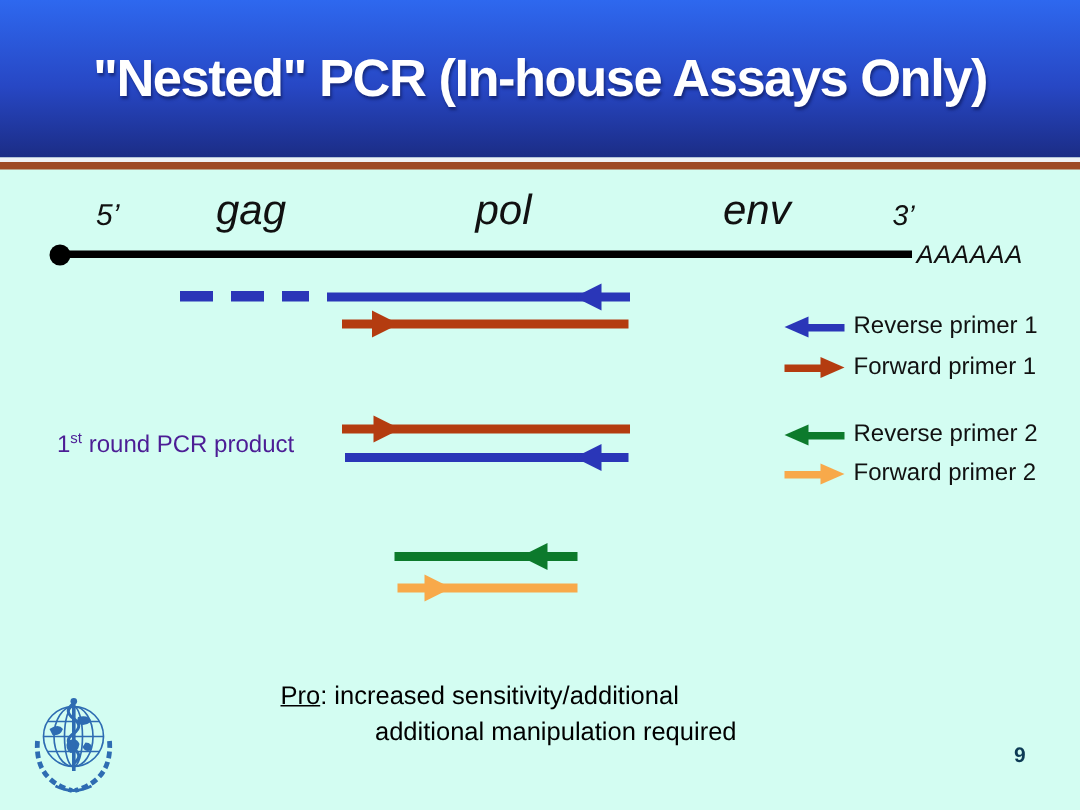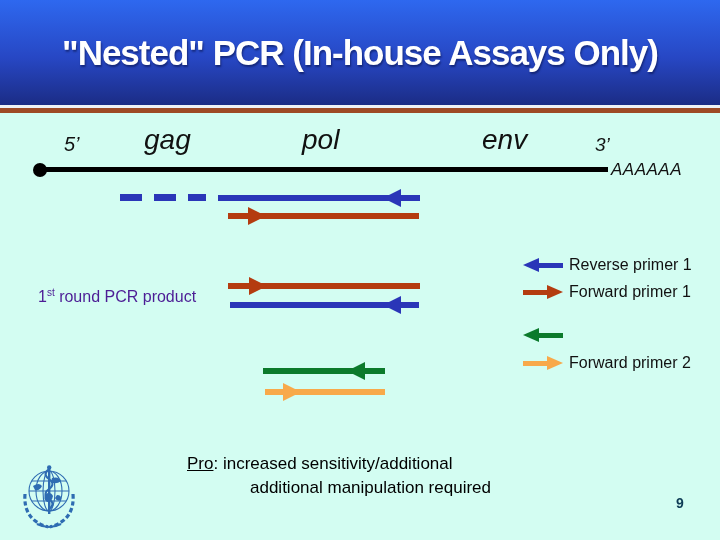--- a/index.html
+++ b/index.html
@@ -20,21 +20,21 @@
   }
   .sep-white{position:absolute; left:0; top:105px; width:720px; height:3px; background:#eef2f6;}
   .sep-brown{position:absolute; left:0; top:108px; width:720px; height:5px; background:#9d4a26;}
 
   
   .g-circle{position:absolute; left:33px; top:163px; width:14px; height:14px; border-radius:50%; background:#000;}
   .g-line{position:absolute; left:40px; top:167px; width:568px; height:5px; background:#000;}
   .glabel{position:absolute; color:#111; font-style:italic; white-space:nowrap;}
   .lbl-5{left:64px;  top:133px; font-size:20px;}
   .lbl-gag{left:144px; top:124px; font-size:28px;}
-  .lbl-pol{left:302px; top:124px; font-size:28px;}
+  .lbl-pol{left:317px; top:124px; font-size:28px;}
   .lbl-env{left:482px; top:124px; font-size:28px;text-align:center;}
   .lbl-3{left:595px; top:134px; font-size:19px;}
   .lbl-polya{left:611px; top:160px; font-size:17px; letter-spacing:.5px;}
 
   
   .dashes{
     position:absolute; left:120px; top:194px; width:86px; height:7px;
     background:repeating-linear-gradient(90deg,#2a36b8 0 22px, transparent 22px 34px);
   }
   .pline{position:absolute; height:6px; background:currentColor;}
@@ -47,21 +47,21 @@
   .r4{left:230px; top:302px; width:189px;}
   .r5{left:263px; top:368px; width:122px;}
   .r6{left:265px; top:389px; width:120px;}
 
   .row-label{position:absolute; color:#4c1d95; font-size:16px; white-space:nowrap;}
   .row-label sup{font-size:10px;}
   .rl1{left:38px; top:287px;}
   .rl2{left:38px; top:377px;}
 
   
-  .legend-item{position:absolute; display:flex; align-items:center; gap:6px; white-space:nowrap;margin-top:47px;}
+  .legend-item{position:absolute; display:flex; align-items:center; gap:6px; white-space:nowrap;}
   .li1{left:523px; top:209px;} .li2{left:523px; top:236px;}
   .li3{left:523px; top:281px;} .li4{left:523px; top:307px;}
   .arrow{position:relative; display:inline-block; width:40px; height:14px; flex:0 0 40px;}
   .arrow i{display:block; position:absolute;}
   .arrow .shaft{height:5px; top:4.5px; background:currentColor;}
   .arrow.left  .shaft{left:12px; right:0;}
   .arrow.right .shaft{left:0; right:12px;}
   .arrow .head{width:0; height:0; top:0;}
   .arrow.left  .head{left:0;  border-top:7px solid transparent; border-bottom:7px solid transparent; border-right:16px solid;}
   .arrow.right .head{right:0; border-top:7px solid transparent; border-bottom:7px solid transparent; border-left:16px solid;}
@@ -131,20 +131,21 @@
         <i class="shaft"></i>
         <i class="head"></i>
       </span>
     <span class="legend-label">Forward primer 1</span>
   </div>
   <div class="legend-item li3">
     <span class="arrow left c-green">
         <i class="shaft"></i>
         <i class="head"></i>
       </span>
+    <span class="legend-label">Reverse primer 2</span>
   </div>
   <div class="legend-item li4">
     <span class="arrow right c-orange">
         <i class="shaft"></i>
         <i class="head"></i>
       </span>
     <span class="legend-label">Forward primer 2</span>
   </div>
 
   <div class="notes">

